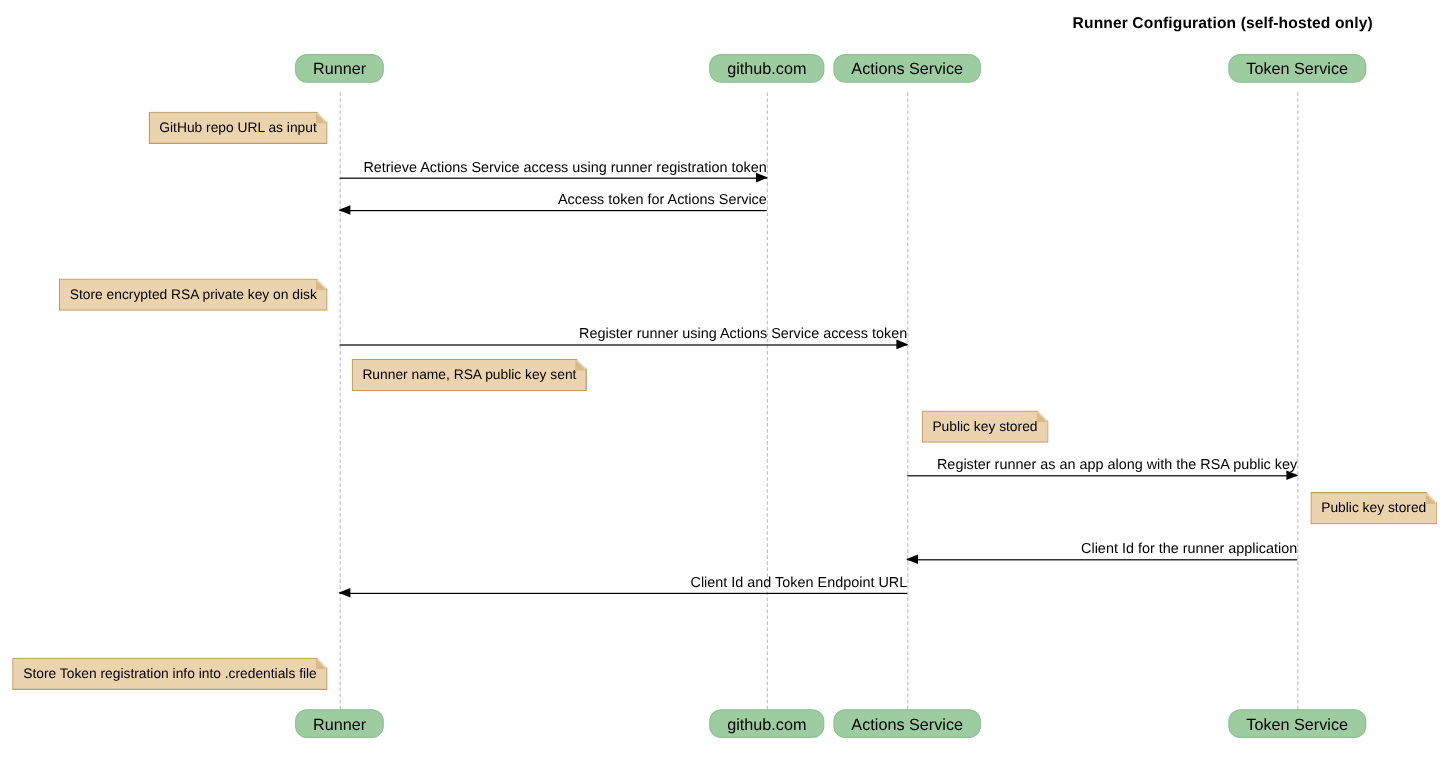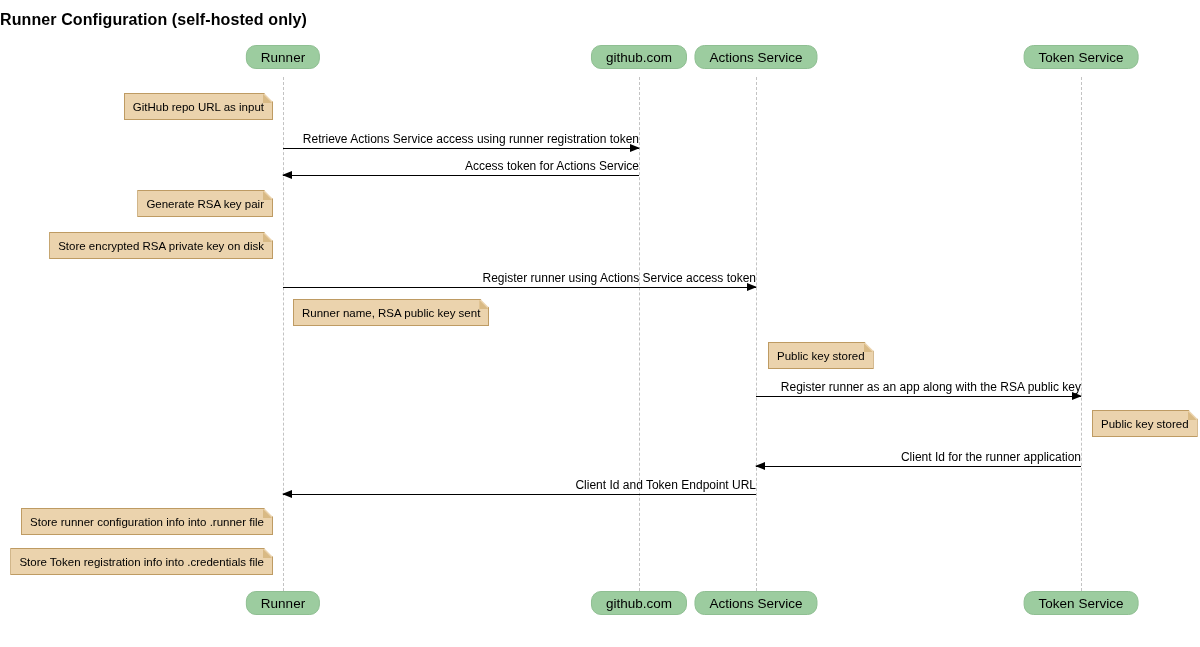--- a/index.html
+++ b/index.html
@@ -2,22 +2,22 @@
 <html><head>
 <meta charset="utf-8">
 <style>
   html,body { margin:0; padding:0; background:#ffffff; }
   .canvas {
     position:relative; width:1200px; height:647px; background:#ffffff;
     font-family:"Liberation Sans","DejaVu Sans",sans-serif; color:#000;
     overflow:hidden;
   }
   .title {
-    position:absolute; top:11px; left:0; width:1144px; text-align:left;
-    font-size:16px; font-weight:bold; letter-spacing:0.1px;
+    position:absolute; top:11px; left:0; width:1144px; text-align:right;
+    font-size:13px; font-weight:bold; letter-spacing:0.1px;
   }
   .lifeline {
     position:absolute; width:0; border-left:1px dashed #c3c3c3;
     top:77px; height:514px;
   }
   .actor {
     position:absolute; height:24px; transform:translateX(-50%);
     background:#9ccc9f; border:1px solid #8fbf92; border-radius:10px;
     display:flex; align-items:center; justify-content:center;
     padding:0 14px; font-size:13.5px; white-space:nowrap; box-sizing:border-box;
@@ -94,35 +94,29 @@
     <div class="ah left"></div>
   </div>
   <div class="msg" style="left:283px; top:494px; width:473px;">
     <div class="label">Client Id and Token Endpoint URL</div>
     <div class="ah left"></div>
   </div>
 
   <div class="note" style="right:927px; top:93px;">
     <span>GitHub repo URL as input</span>
   </div>
-  <div class="note" style="right:927px; top:190px;">
-    <span>Generate RSA key pair</span>
-  </div>
   <div class="note" style="right:927px; top:232px;">
     <span>Store encrypted RSA private key on disk</span>
   </div>
   <div class="note" style="left:293px; top:299px;">
     <span>Runner name, RSA public key sent</span>
   </div>
   <div class="note" style="left:768px; top:342px;">
     <span>Public key stored</span>
   </div>
   <div class="note" style="left:1092px; top:410px;">
     <span>Public key stored</span>
   </div>
-  <div class="note" style="right:927px; top:508px;">
-    <span>Store runner configuration info into .runner file</span>
-  </div>
   <div class="note" style="right:927px; top:548px;margin-left:32px;">
     <span>Store Token registration info into .credentials file</span>
   </div>
 
 </div>
 
 </body></html>

